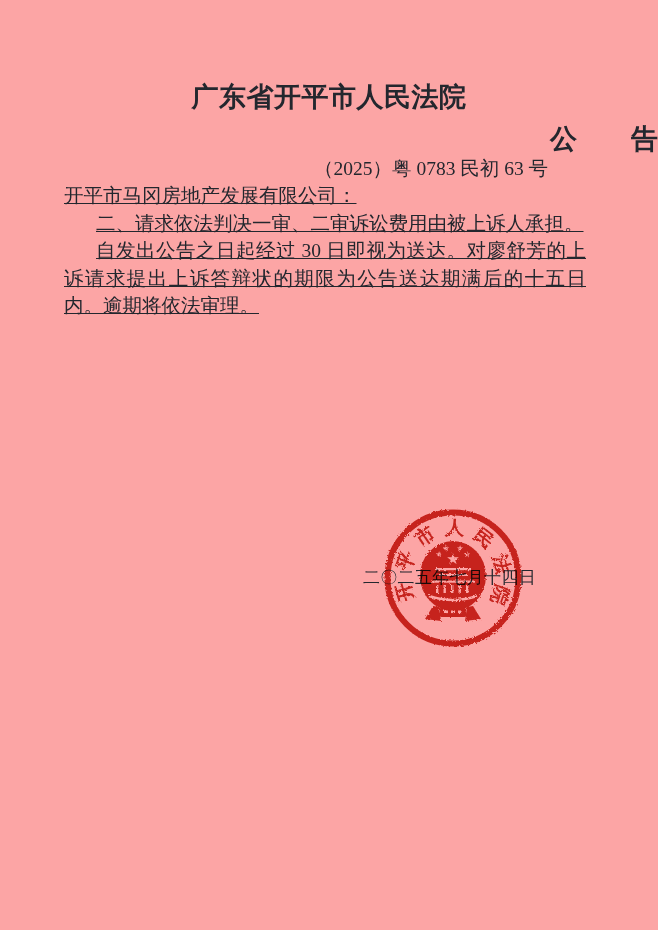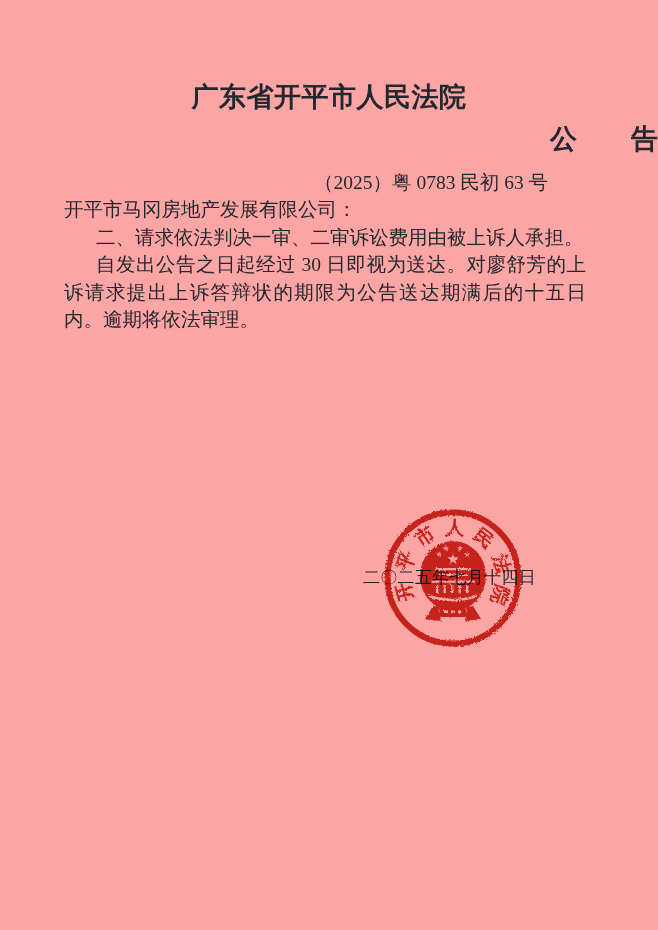--- a/index.html
+++ b/index.html
@@ -21,28 +21,29 @@
     font-size:27px;line-height:34px;
     font-weight:bold;text-align:center;
     letter-spacing:0.5px;
   }
   .gonggao{
     margin:8px 0 0 0;
     font-size:27px;line-height:34px;
     font-weight:bold;text-align:right;
   }
   .caseno{
-    margin:16px 0 0 0;
+    margin:2px 0 0 0;
     font-size:19.5px;line-height:22px;
     text-align:right;
     padding-right:110px;
   }
   .bodyblock{
     margin:2px 0 0 64px;
     width:522px;
+    text-decoration:underline;
   }
   .bodyblock p{
     margin:0;
     font-size:19.5px;
     line-height:27.6px;
     text-align:justify;
     text-indent:32px;
   }
   .bodyblock p.addressee{text-indent:0;}
   .dateline{

